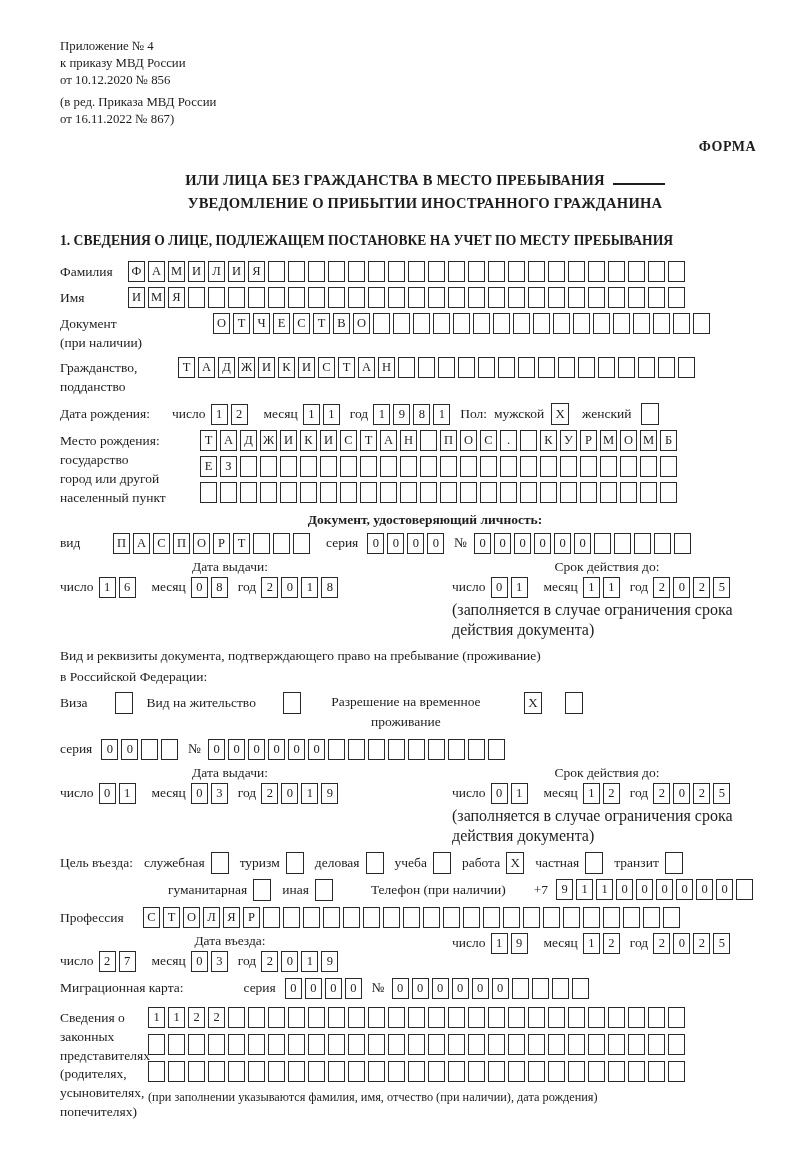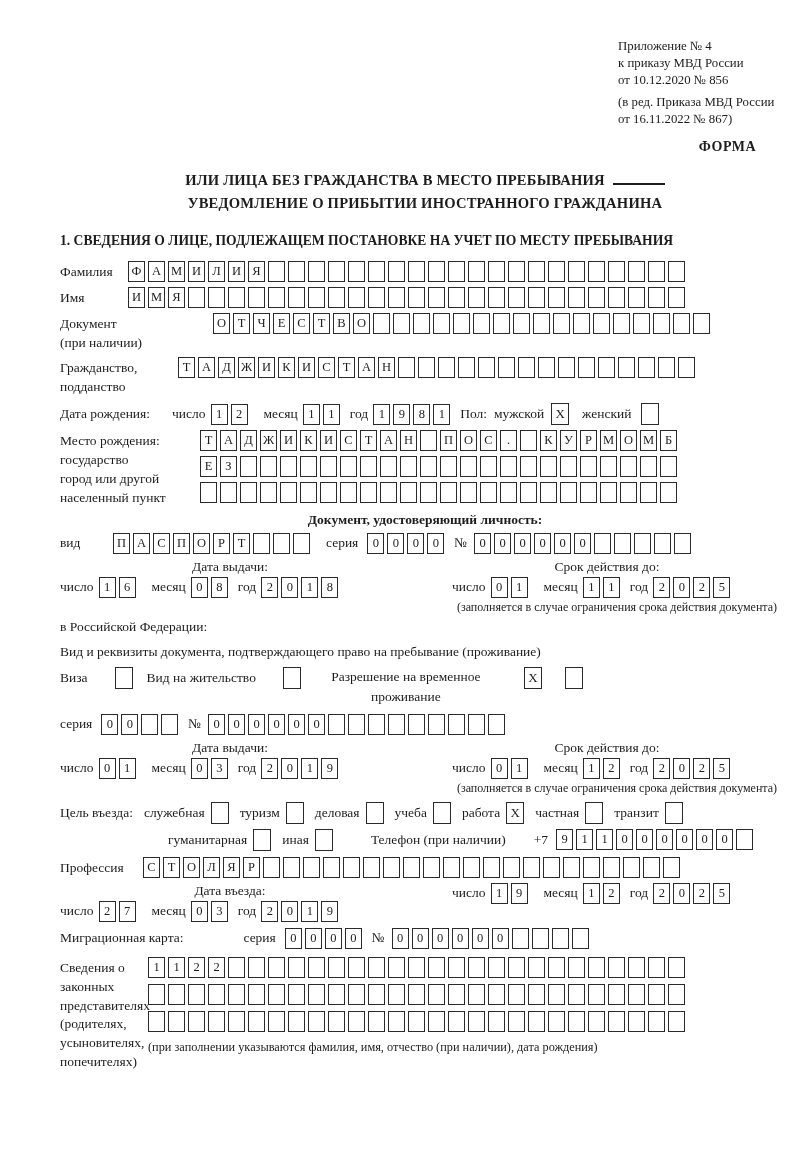--- a/index.html
+++ b/index.html
@@ -7,21 +7,21 @@
   body {
     height: 1163px;
     color: #1d1d1d;
     font-family: "Liberation Serif", "DejaVu Serif", serif;
     font-size: 13.5px;
     position: relative;
     overflow: hidden;
   }
   .page { padding: 38px 10px 0 60px; }
 
-  .annex { margin-left: 558px; font-size: 12.8px; line-height: 1.32; }
+  .annex { font-size: 12.8px; line-height: 1.32; }
   .annex .gap { height: 5px; }
 
   .forma { text-align: right; padding-right: 34px; font-weight: 700; font-size: 14px; margin-top: 12px; letter-spacing: .5px; }
 
   .title { text-align: center; font-weight: 700; font-size: 14.6px; line-height: 1.55; margin-top: 14px; letter-spacing: .2px; }
   .uline { display: inline-block; width: 52px; height: 13px; border-bottom: 2px solid #1d1d1d; margin-left: 8px; }
 
   .sec-h { font-weight: 700; font-size: 13.6px; margin-top: 18px; }
 
   .frow { display: flex; align-items: flex-start; margin-top: 5px; }
@@ -49,21 +49,21 @@
   .daterow { display: flex; margin-top: 5px; }
   .dcol-left { flex: 0 0 392px; }
   .dcol-right { flex: 1 1 auto; }
   .dhead { text-align: center; margin-bottom: 2px; }
   .dcol-left .dhead { width: 340px; }
   .dcol-right .dhead { width: 310px; }
   .dgrp { display: flex; align-items: center; }
   .dlbl { margin-right: 5px; }
   .mlg { margin-left: 13px; }
   .mls { margin-left: 7px; }
-  .dnote { font-size: 12px; margin-top: 2px; width: 330px; text-align: center; line-height: 1.25; }
+  .dnote { font-size: 16px; margin-top: 2px; width: 330px; text-align: left; line-height: 1.25; }
 
   .para { margin-top: 7px; line-height: 1.35; }
 
   .optrow { display: flex; align-items: flex-start; margin-top: 6px; }
   .opt { display: flex; margin-right: 14px; gap: 18px; }
   .opt.single { align-items: center; }
   .opt.multi { align-items: flex-start; }
   .optlabel { text-align: center; line-height: 1.5; }
   .opt .cbox { margin-left: 9px; }
 
@@ -429,22 +429,22 @@
             <span class="box">2</span>
             <span class="box">0</span>
             <span class="box">2</span>
             <span class="box">5</span>
           </div>
       </div>
       <div class="dnote">(заполняется в случае ограничения срока действия документа)</div>
     </div>
   </div>
 
+  <div class="para">Вид и реквизиты документа, подтверждающего право на пребывание (проживание)</div>
   <div class="para" style="margin-top:3px">в Российской Федерации:</div>
-  <div class="para">Вид и реквизиты документа, подтверждающего право на пребывание (проживание)</div>
 
   <div class="optrow">
     <div class="opt single">
       <span>Виза</span>
       <span class="cbox"></span>
     </div>
     <div class="opt single">
       <span>Вид на жительство</span>
       <span class="cbox"></span>
     </div>

